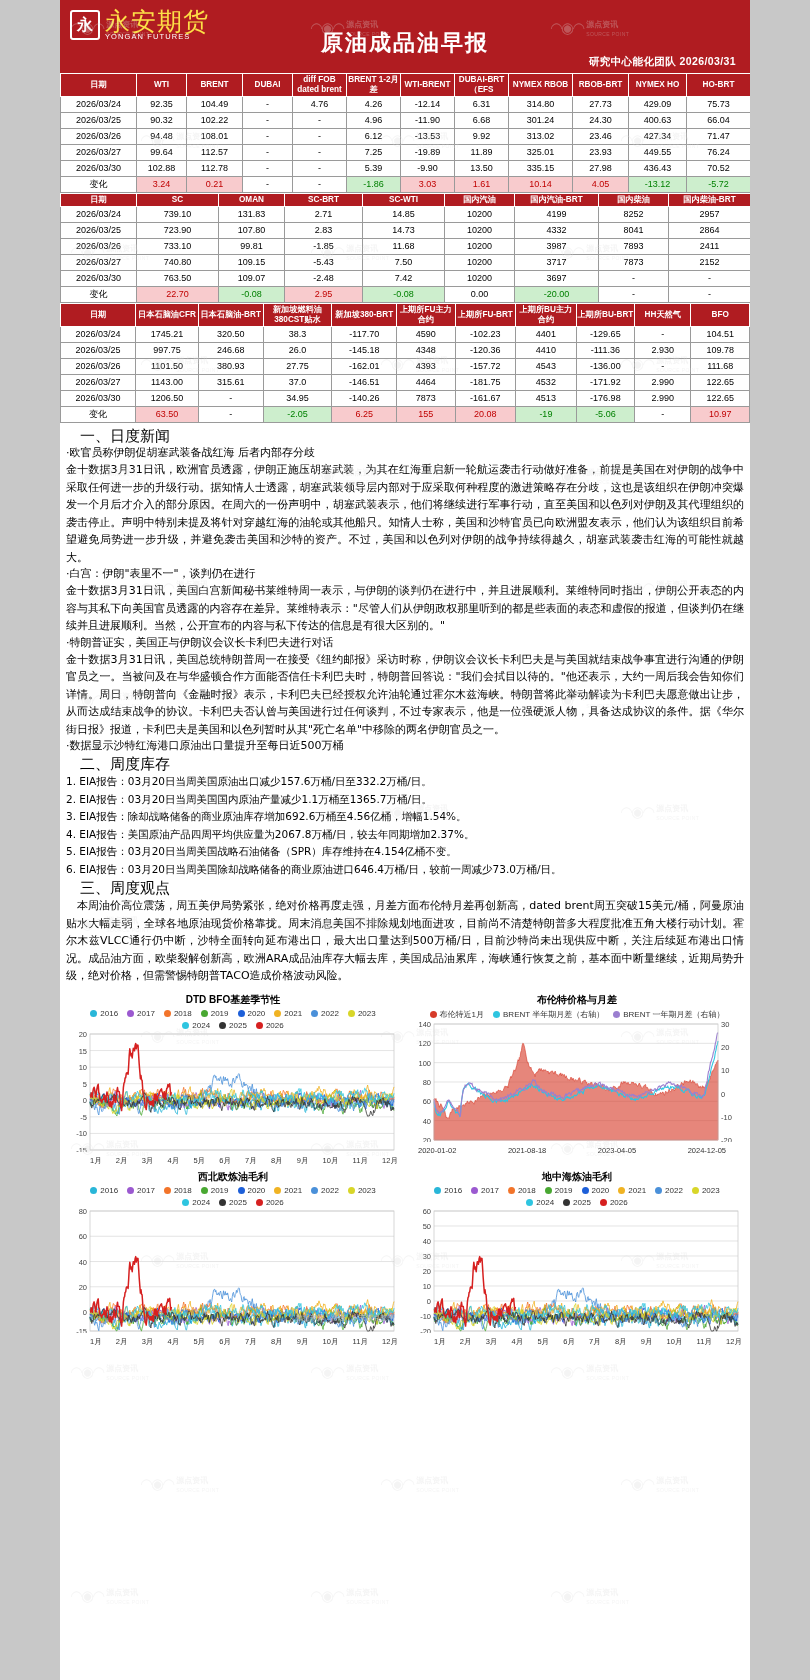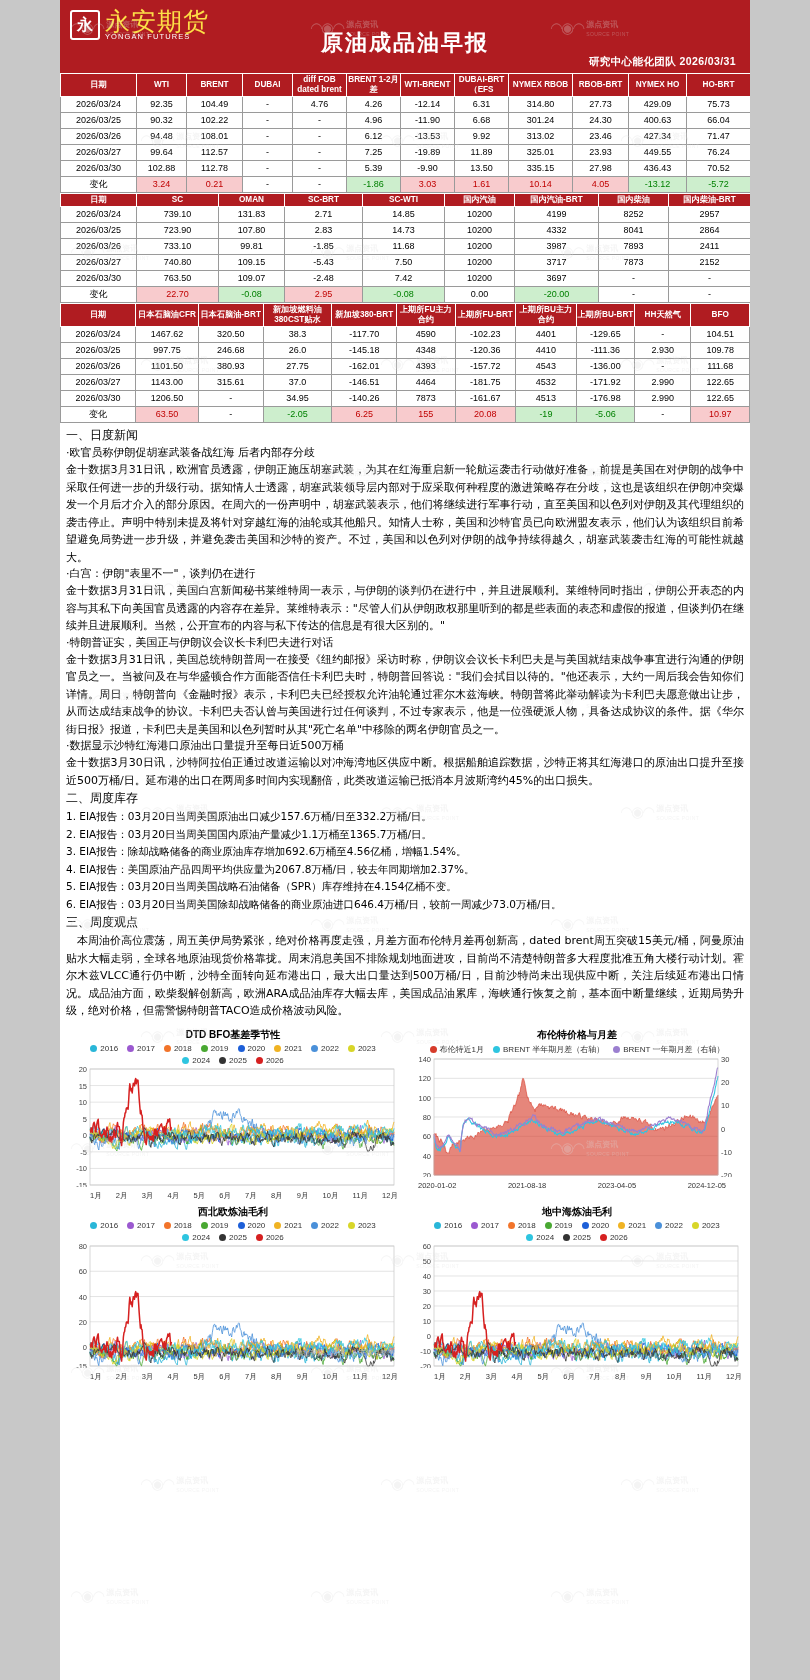--- a/index.html
+++ b/index.html
@@ -54,21 +54,21 @@
     padding:0;height:15px;line-height:15px;background:#fff;
   }
   table.dt tr.chg td{font-weight:normal;}
   .up{color:#c00000;}
   .dn{color:#008000;text-align:right;}
   .bg-red{background:#f8cbcd !important;margin-left:8px;}
   .bg-grn{background:#cdeecd !important;}
 
   
   .content{padding:3px 6px 0 6px;position:relative;z-index:2;}
-  .sec-h{font-size:12px;color:#000;line-height:17px;margin:2px 0 0 0;font-family:Liberation Mono, monospace;}
+  .sec-h{font-size:15px;color:#000;line-height:17px;margin:2px 0 0 14px;font-family:Liberation Serif, serif;}
   .news-h{font-size:11px;color:#000;line-height:16px;margin:0;font-family:"DejaVu Sans","Liberation Sans",sans-serif;}
   p.para{
     font-size:11px;color:#000;line-height:17.5px;margin:0;text-align:justify;
     font-family:"DejaVu Sans","Liberation Sans",sans-serif;
   }
   .li{font-size:10.5px;color:#000;line-height:17.5px;margin:0;font-family:"DejaVu Sans","Liberation Sans",sans-serif;}
 
   
   .charts{position:relative;z-index:2;padding:4px 4px 0 4px;}
   .chart-row{display:flex;gap:6px;}
@@ -337,21 +337,21 @@
           <th>上期所FU-BRT</th>
           <th>上期所BU主力合约</th>
           <th>上期所BU-BRT</th>
           <th>HH天然气</th>
           <th>BFO</th>
         </tr>
       </thead>
     <tbody>
         <tr>
           <td>2026/03/24</td>
-          <td>1467.62</td>
+          <td>1745.21</td>
           <td>320.50</td>
           <td>38.3</td>
           <td>-117.70</td>
           <td>4590</td>
           <td>-102.23</td>
           <td>4401</td>
           <td>-129.65</td>
           <td>-</td>
           <td>104.51</td>
         </tr>
@@ -429,21 +429,20 @@
     <div class="news-h">·欧官员称伊朗促胡塞武装备战红海 后者内部存分歧</div>
     <p class="para">金十数据3月31日讯，欧洲官员透露，伊朗正施压胡塞武装，为其在红海重启新一轮航运袭击行动做好准备，前提是美国在对伊朗的战争中采取任何进一步的升级行动。据知情人士透露，胡塞武装领导层内部对于应采取何种程度的激进策略存在分歧，这也是该组织在伊朗冲突爆发一个月后才介入的部分原因。在周六的一份声明中，胡塞武装表示，他们将继续进行军事行动，直至美国和以色列对伊朗及其代理组织的袭击停止。声明中特别未提及将针对穿越红海的油轮或其他船只。知情人士称，美国和沙特官员已向欧洲盟友表示，他们认为该组织目前希望避免局势进一步升级，并避免袭击美国和沙特的资产。不过，美国和以色列对伊朗的战争持续得越久，胡塞武装袭击红海的可能性就越大。</p>
 
     <div class="news-h">·白宫：伊朗"表里不一"，谈判仍在进行</div>
     <p class="para">金十数据3月31日讯，美国白宫新闻秘书莱维特周一表示，与伊朗的谈判仍在进行中，并且进展顺利。莱维特同时指出，伊朗公开表态的内容与其私下向美国官员透露的内容存在差异。莱维特表示："尽管人们从伊朗政权那里听到的都是些表面的表态和虚假的报道，但谈判仍在继续并且进展顺利。当然，公开宣布的内容与私下传达的信息是有很大区别的。"</p>
 
     <div class="news-h">·特朗普证实，美国正与伊朗议会议长卡利巴夫进行对话</div>
     <p class="para">金十数据3月31日讯，美国总统特朗普周一在接受《纽约邮报》采访时称，伊朗议会议长卡利巴夫是与美国就结束战争事宜进行沟通的伊朗官员之一。当被问及在与华盛顿合作方面能否信任卡利巴夫时，特朗普回答说："我们会拭目以待的。"他还表示，大约一周后我会告知你们详情。周日，特朗普向《金融时报》表示，卡利巴夫已经授权允许油轮通过霍尔木兹海峡。特朗普将此举动解读为卡利巴夫愿意做出让步，从而达成结束战争的协议。卡利巴夫否认曾与美国进行过任何谈判，不过专家表示，他是一位强硬派人物，具备达成协议的条件。据《华尔街日报》报道，卡利巴夫是美国和以色列暂时从其"死亡名单"中移除的两名伊朗官员之一。</p>
 
     <div class="news-h">·数据显示沙特红海港口原油出口量提升至每日近500万桶</div>
-    <p class="para">金十数据3月30日讯，沙特阿拉伯正通过改道运输以对冲海湾地区供应中断。根据船舶追踪数据，沙特正将其红海港口的原油出口提升至接近500万桶/日。延布港的出口在两周多时间内实现翻倍，此类改道运输已抵消本月波斯湾约45%的出口损失。</p>
 
     <div class="sec-h">二、周度库存</div>
     <div class="li">1. EIA报告：03月20日当周美国原油出口减少157.6万桶/日至332.2万桶/日。</div>
     <div class="li">2. EIA报告：03月20日当周美国国内原油产量减少1.1万桶至1365.7万桶/日。</div>
     <div class="li">3. EIA报告：除却战略储备的商业原油库存增加692.6万桶至4.56亿桶，增幅1.54%。</div>
     <div class="li">4. EIA报告：美国原油产品四周平均供应量为2067.8万桶/日，较去年同期增加2.37%。</div>
     <div class="li">5. EIA报告：03月20日当周美国战略石油储备（SPR）库存维持在4.154亿桶不变。</div>
     <div class="li">6. EIA报告：03月20日当周美国除却战略储备的商业原油进口646.4万桶/日，较前一周减少73.0万桶/日。</div>
 
     <div class="sec-h">三、周度观点</div>

